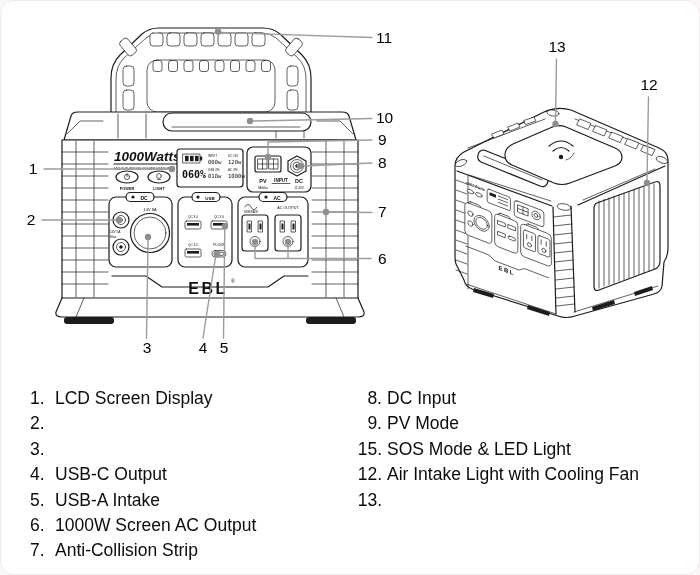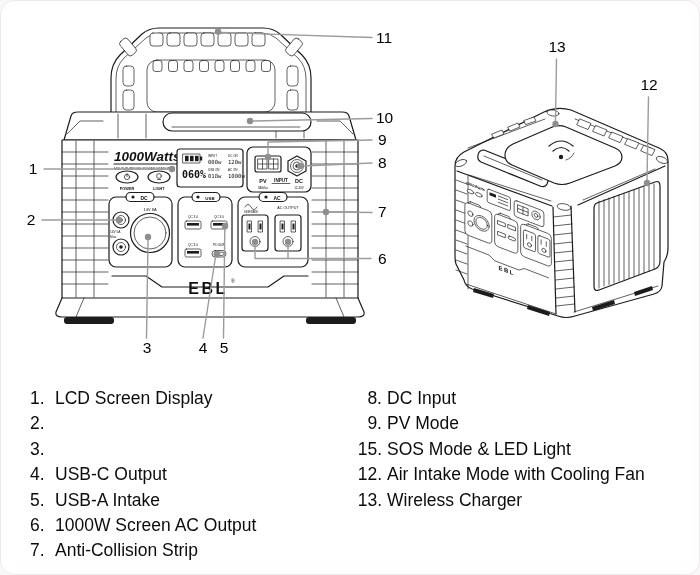--- a/index.html
+++ b/index.html
@@ -448,21 +448,20 @@
       <div class="legend-row">
           <span class="lnum">9.</span>
           <span class="llabel">PV Mode</span>
         </div>
       <div class="legend-row">
           <span class="lnum">15.</span>
           <span class="llabel">SOS Mode &amp; LED Light</span>
         </div>
       <div class="legend-row">
           <span class="lnum">12.</span>
-          <span class="llabel">Air Intake Mode with Cooling Fan</span>
+          <span class="llabel">Air Intake Light with Cooling Fan</span>
         </div>
       <div class="legend-row">
           <span class="lnum">13.</span>
-          <span class="llabel">Wireless Charger</span>
         </div>
     </div>
   </div>
 </div>
 
 </body></html>

